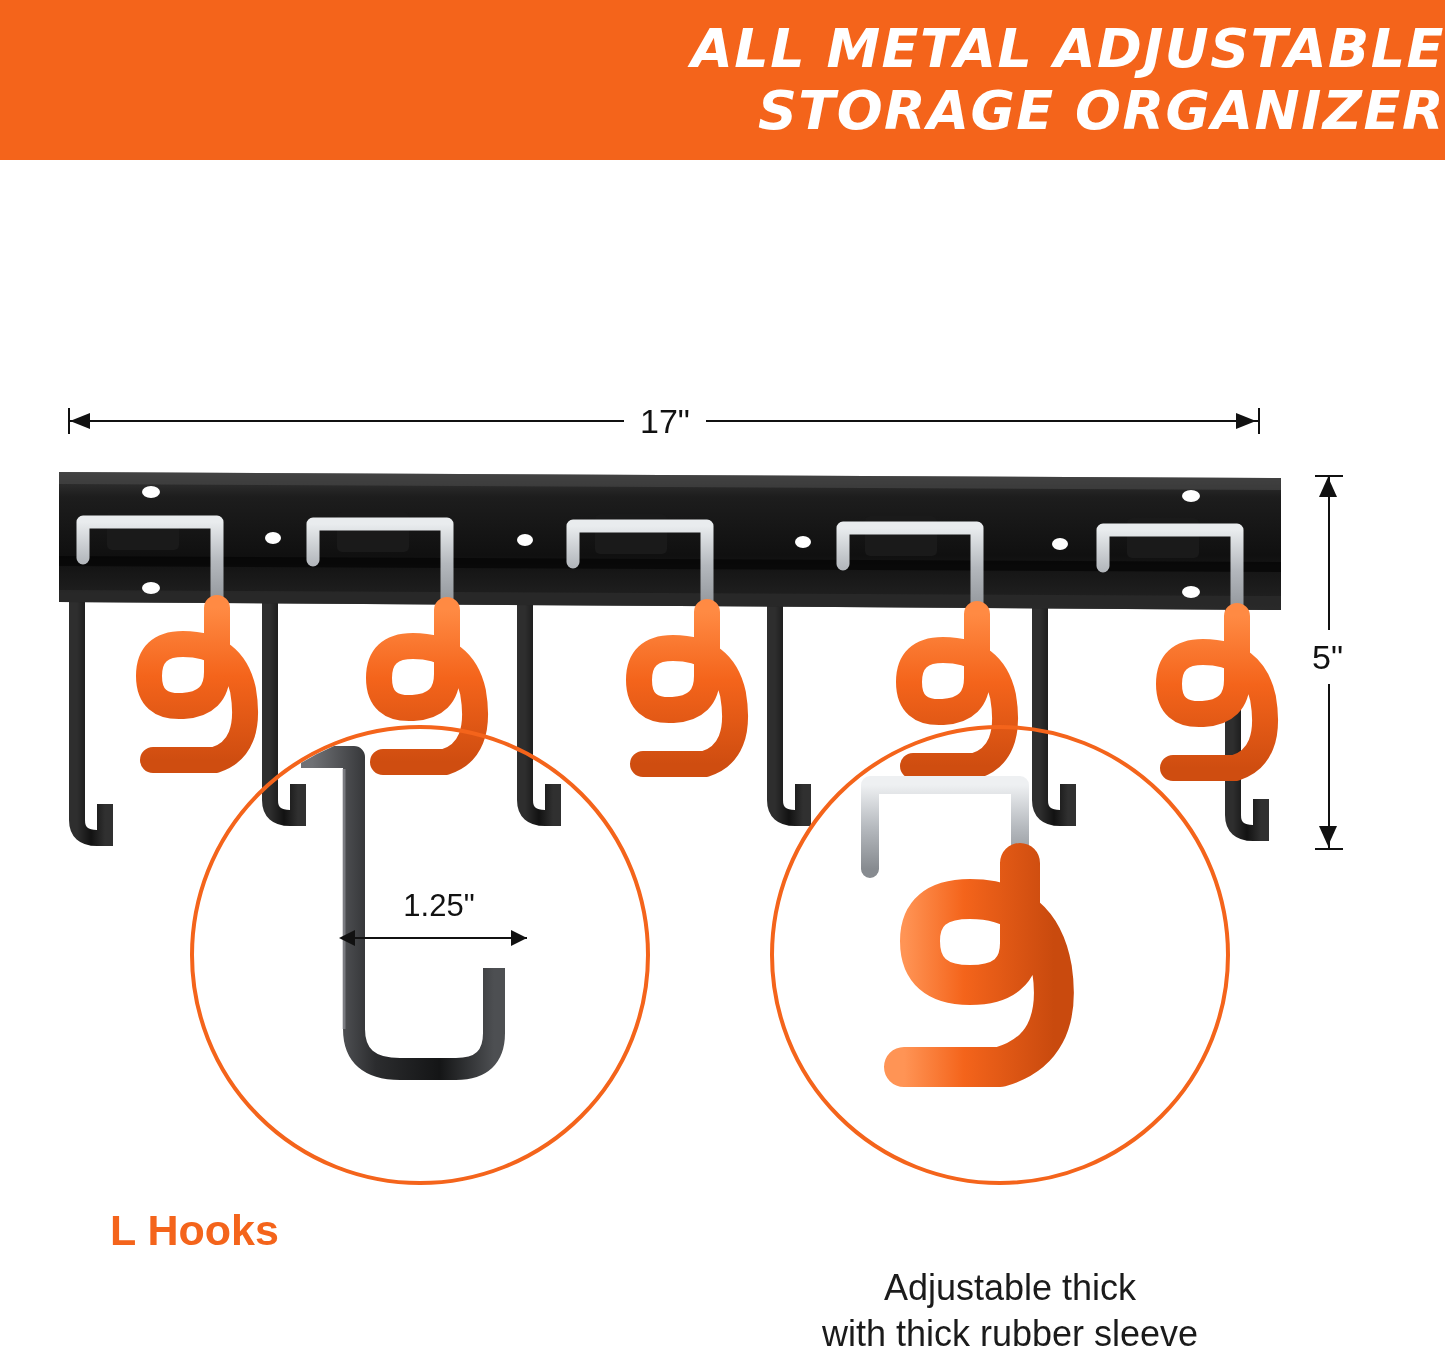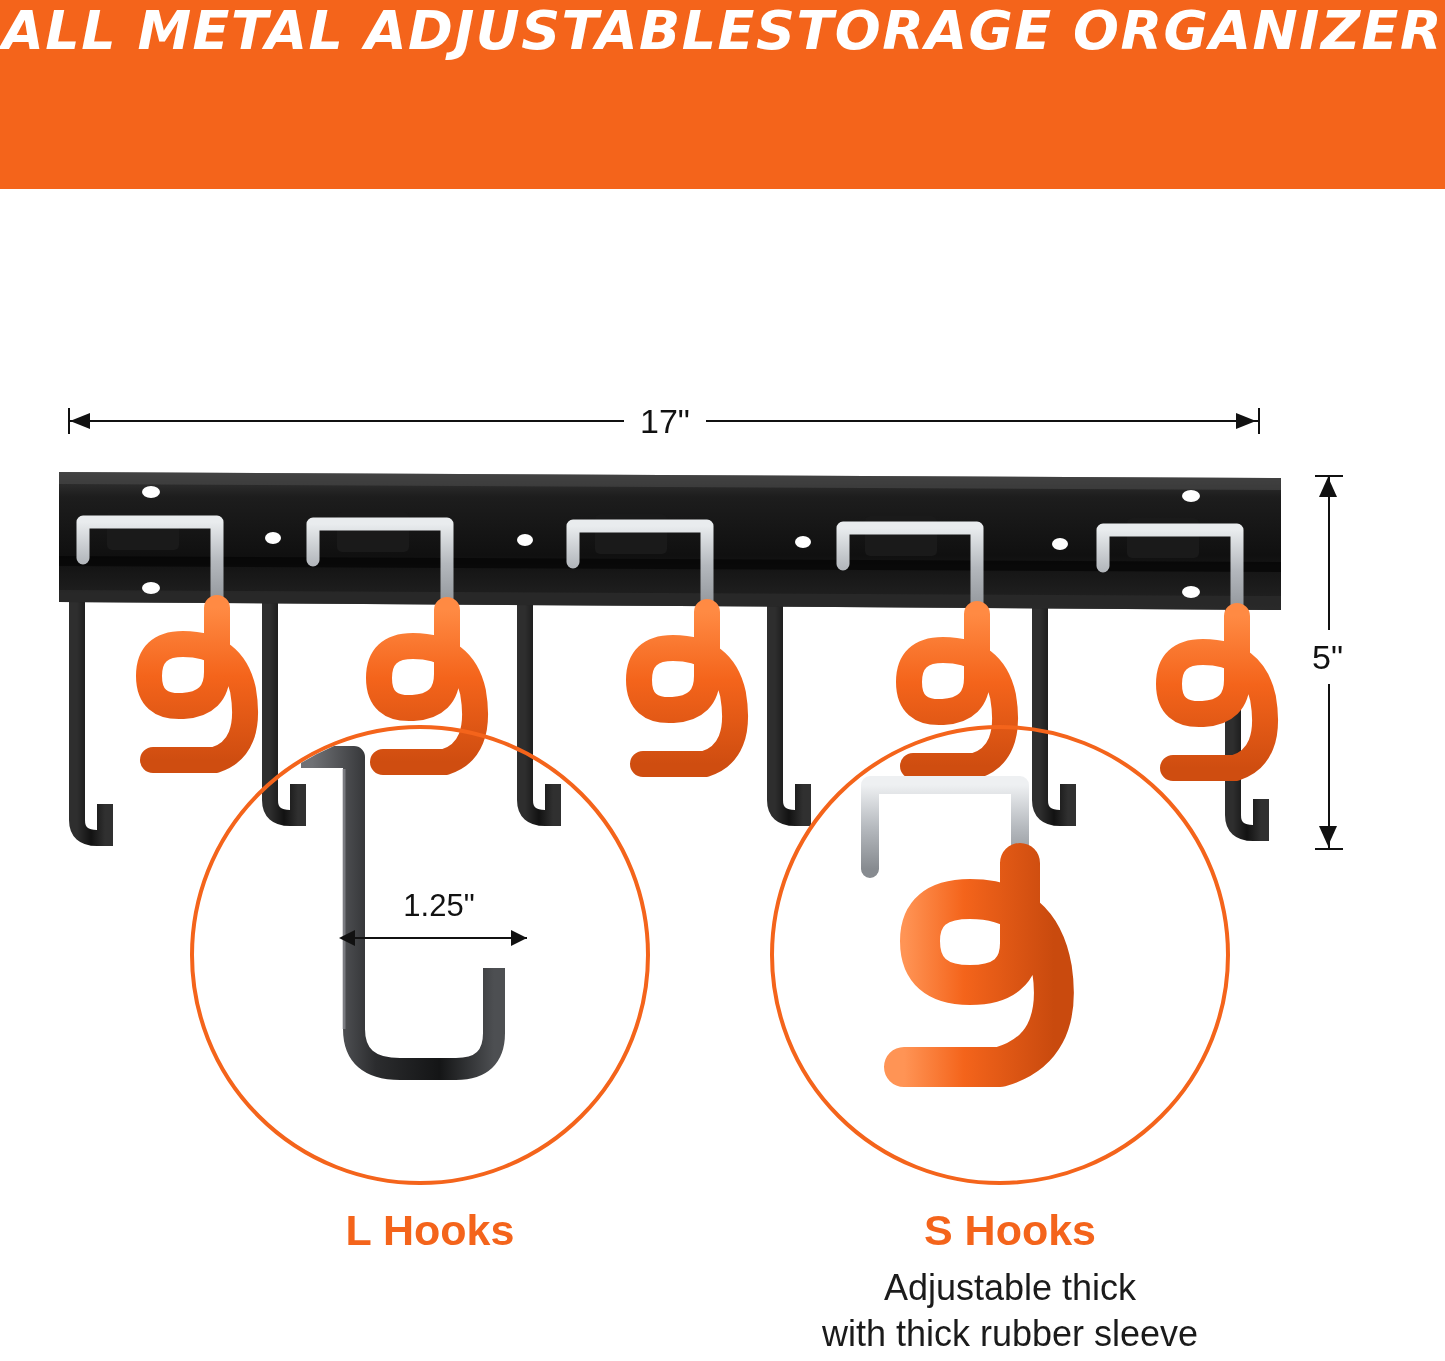--- a/index.html
+++ b/index.html
@@ -15,24 +15,25 @@
     overflow: hidden;
     position: relative;
   }
 
   
   .banner {
     position: absolute;
     left: 0;
     top: 0;
     width: 1445px;
-    height: 189px;
+    height: 160px;
     background: #f4641b;
     display: flex;
-    align-items: flex-start;
+    flex-direction: column;
+    align-items: flex-end;
     justify-content: center;
   }
   .banner-line {
     color: #ffffff;
     font-family: "DejaVu Sans", sans-serif;
     font-weight: bold;
     font-style: italic;
     font-size: 54px;
     letter-spacing: 1.5px;
     line-height: 62px;
@@ -191,21 +192,20 @@
     border: 4px solid #f4641b;
     border-radius: 50%;
     box-sizing: border-box;
     overflow: hidden;
   }
   .callout-title {
     position: absolute;
     top: 480px;
     left: 0;
     width: 640px;
-    text-align: center;
     color: #f4641b;
     font-size: 43px;
     font-weight: bold;
     line-height: 50px;
     font-family: "Liberation Sans", sans-serif;
   }
   .callout-desc {
     position: absolute;
     top: 540px;
     left: 0;
@@ -416,19 +416,18 @@
 
         <g fill="none" stroke="url(#steelGrad2)" stroke-width="18" stroke-linecap="round" stroke-linejoin="round">
           <path d="M96 140 L96 56 L246 56 L246 140"></path>
         </g>
 
         <g fill="none" stroke="url(#orangeGrad2)" stroke-width="40" stroke-linecap="round" stroke-linejoin="round">
           <path d="M246 134 L246 214 Q246 256 196 256 Q146 256 146 212 Q146 170 196 170 Q266 170 278 240 Q290 320 226 338 L130 338"></path>
         </g>
       </svg>
     </div>
-    <div class="callout-title">S Hooks</div>
     <div class="callout-desc">
       <div>Adjustable thick</div>
       <div>with thick rubber sleeve</div>
     </div>
   </div>
 </div>
 
 </body></html>

